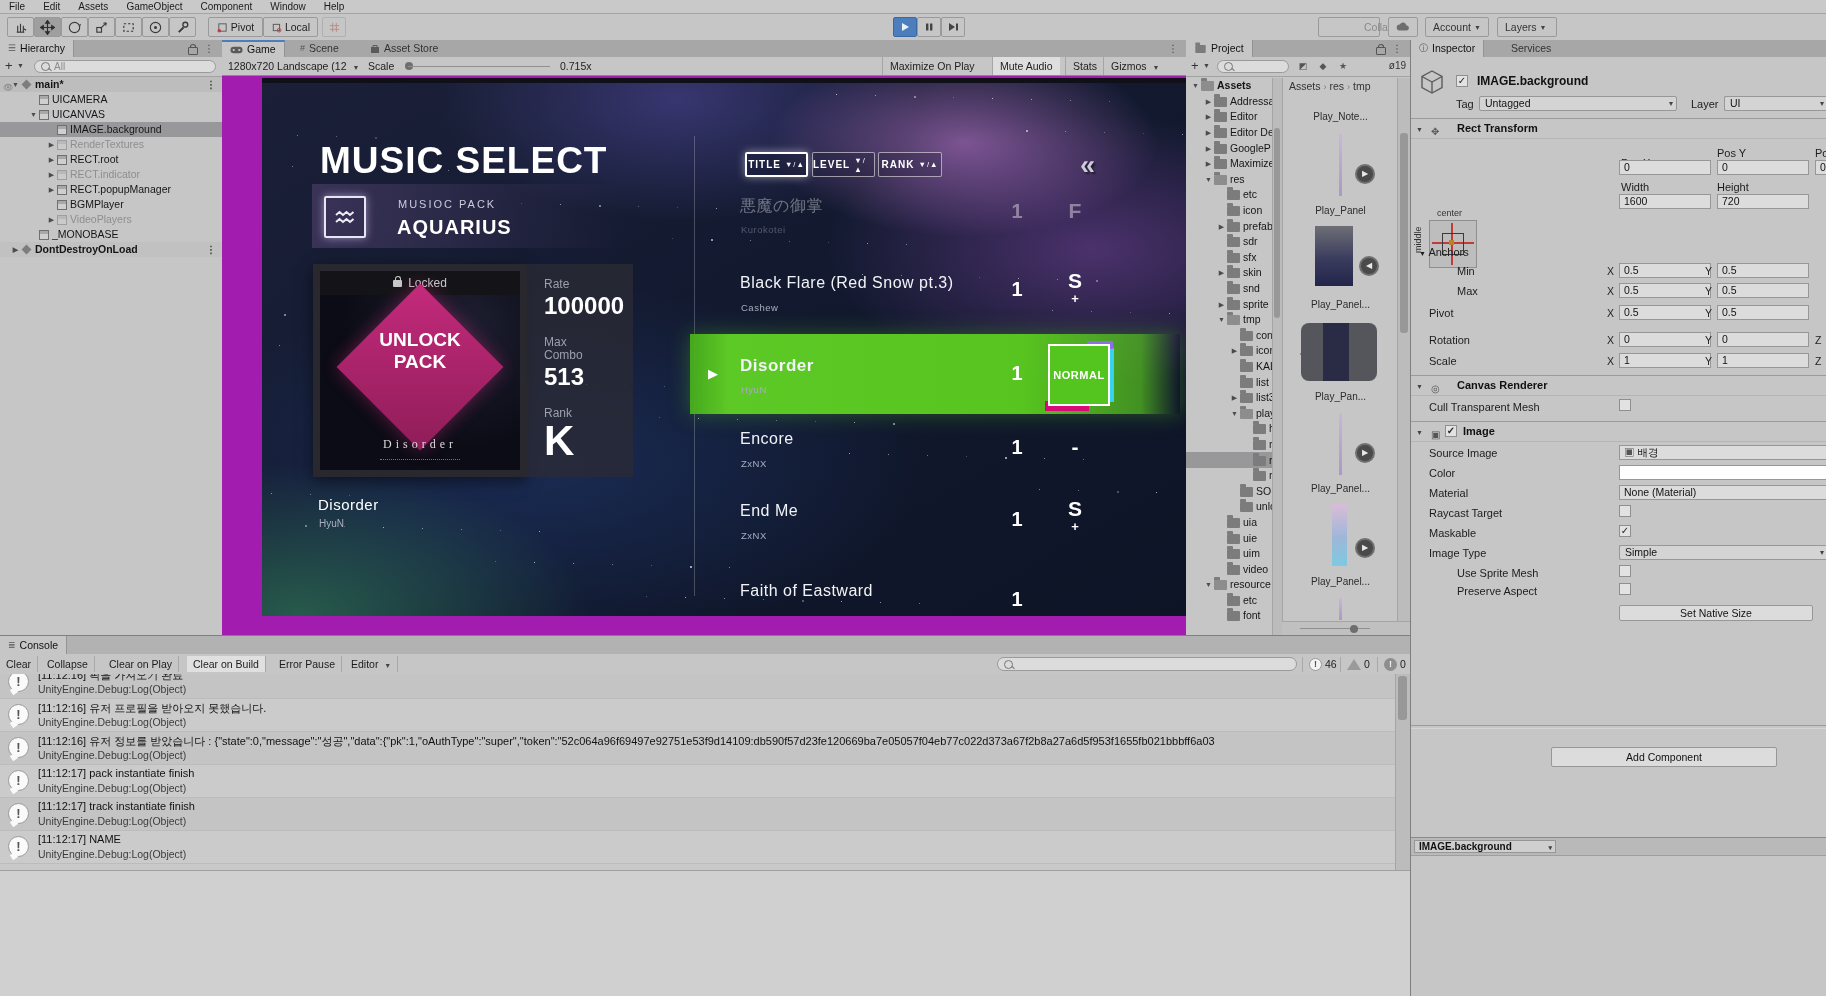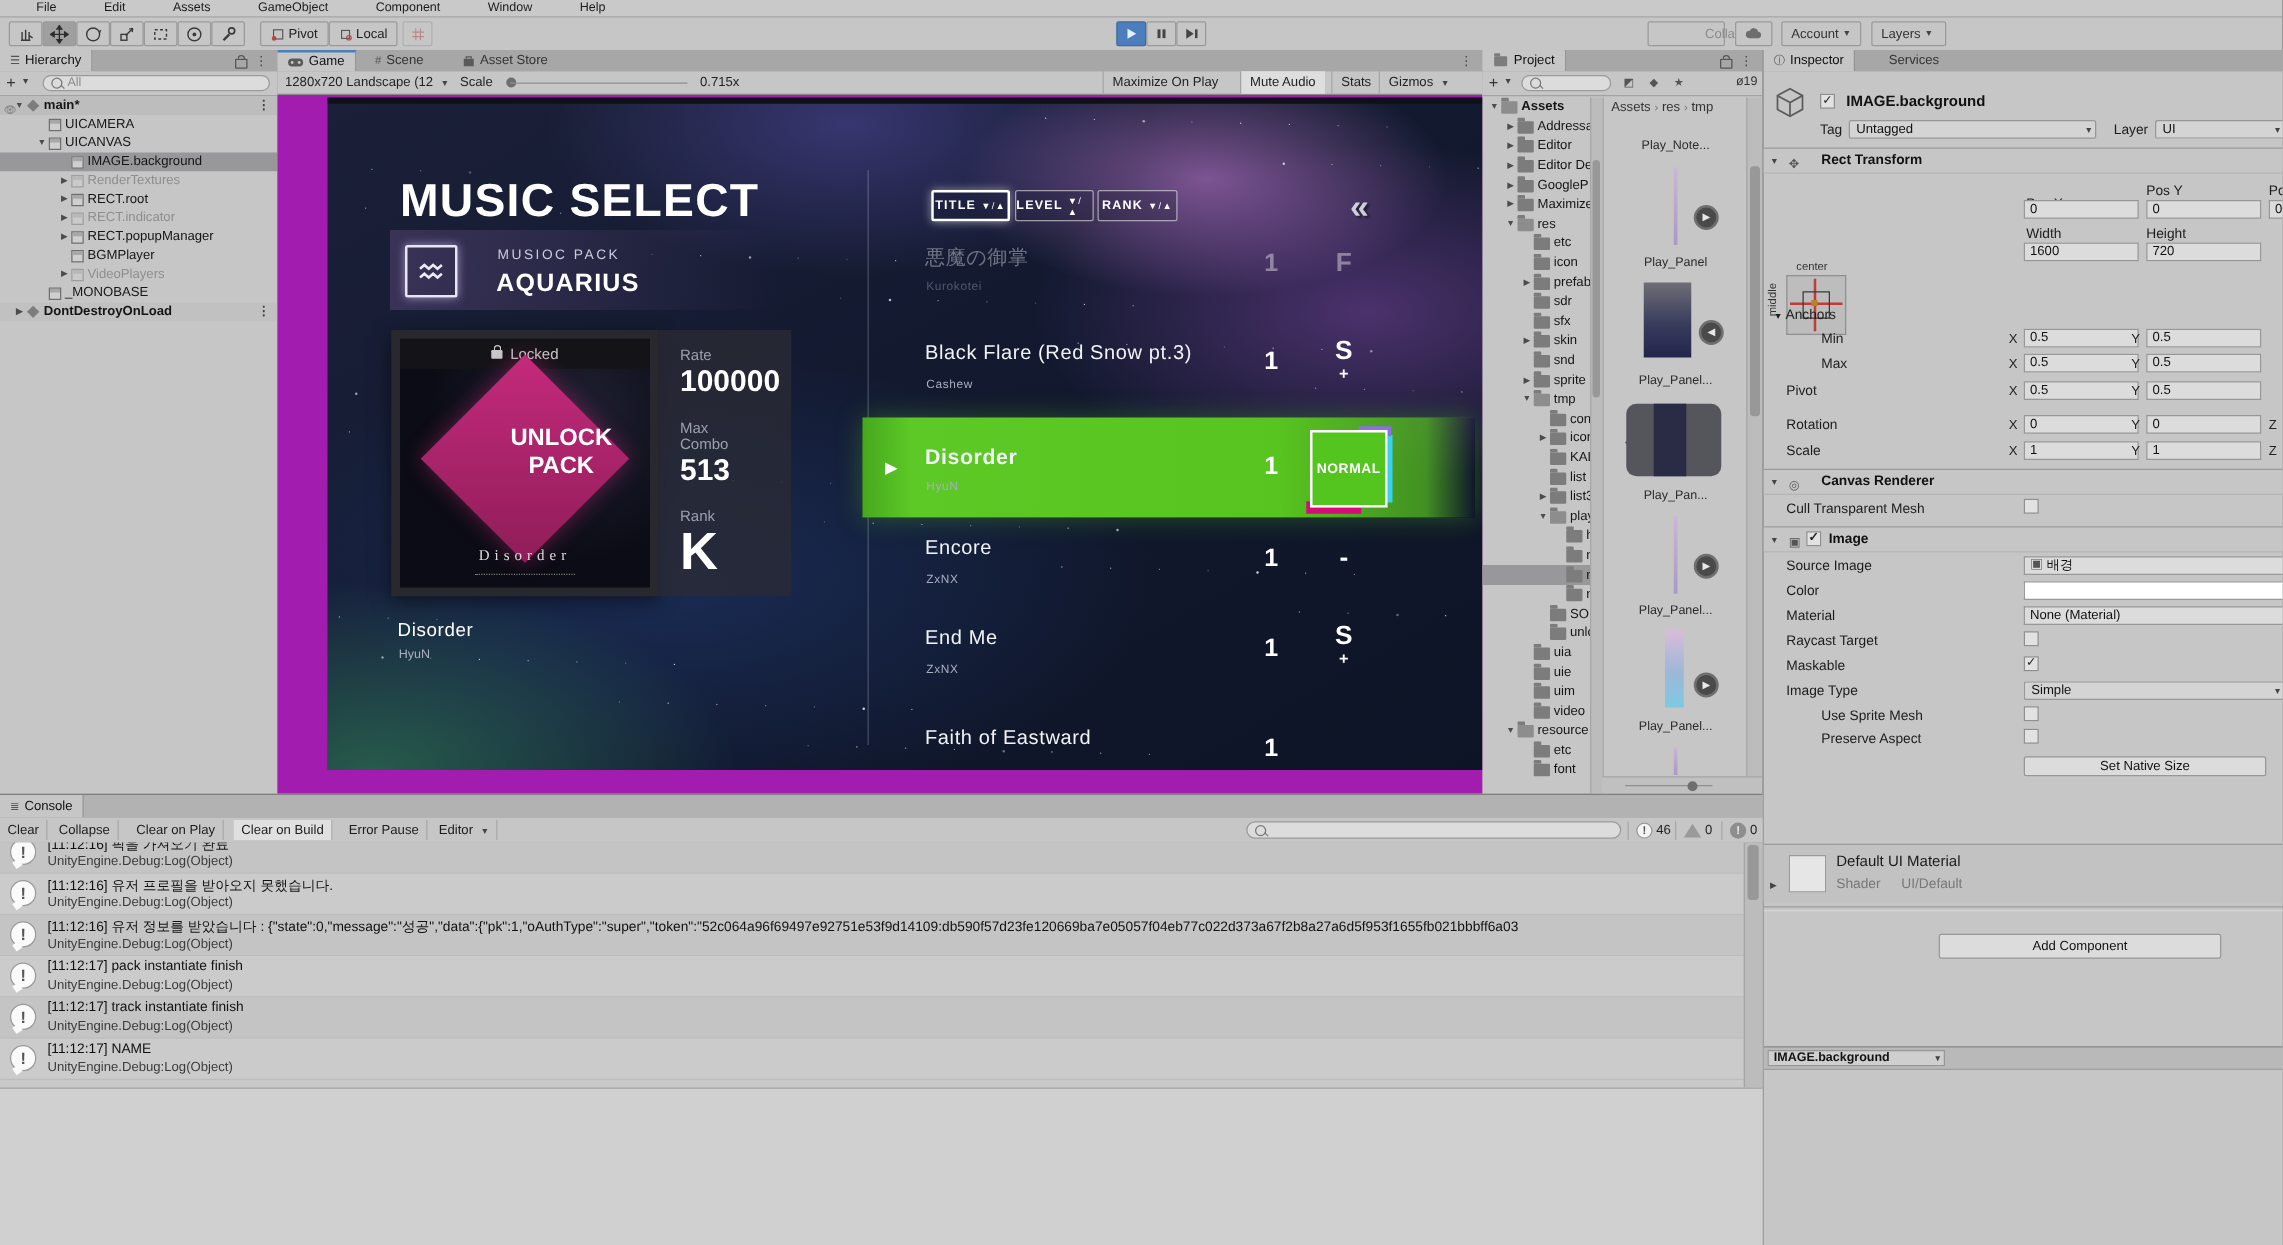--- a/index.html
+++ b/index.html
@@ -3,21 +3,21 @@
 <meta charset="utf-8">
 <style>
   html,body{margin:0;padding:0;background:#888;}
   body{width:1826px;height:996px;position:relative;overflow:hidden;
        font-family:"Liberation Sans", sans-serif;color:#111;
        -webkit-font-smoothing:antialiased;}
   .abs{position:absolute;}
   
   #menubar{left:0;top:0;width:1826px;height:13px;background:#c9c9c9;border-bottom:1px solid #a5a5a5;
            font-size:10px;line-height:13px;}
-  #menubar span{display:inline-block;padding:0 9px;color:#1b1b1b;margin-left:20px;}
+  #menubar span{display:inline-block;padding:0 9px;color:#1b1b1b;}
   #maintoolbar{left:0;top:14px;width:1826px;height:26px;background:#c6c6c6;border-bottom:1px solid #7f7f7f;}
   .tbtn{position:absolute;top:3px;height:20px;background:#c6c6c6;border:1px solid #9a9a9a;border-radius:2px;
         box-sizing:border-box;display:flex;align-items:center;justify-content:center;font-size:10.5px;color:#222;}
   .tbtn.pressed{background:#9f9f9f;}
   .tbtn svg{display:block;}
   #pivot-btn,#local-btn{padding:0 7px;gap:3px;}
   #play-group .tbtn{width:24px;}
   .ddcaret{font-size:7px;color:#444;margin-left:3px;}
   .rt-btn{position:absolute;top:3px;height:20px;border:1px solid #9a9a9a;border-radius:2px;background:#c6c6c6;
           font-size:10.5px;color:#333;display:flex;align-items:center;padding:0 7px;box-sizing:border-box;}
@@ -108,21 +108,21 @@
   
   #card{position:absolute;left:51px;top:186px;width:214px;height:213px;background:#28282e;box-shadow:0 4px 14px rgba(0,0,0,.5);}
   #card-art{position:absolute;left:7px;top:7px;right:7px;bottom:7px;background:
      radial-gradient(circle at 70% 30%, rgba(90,90,140,.25), transparent 60%),#0b0c15;overflow:hidden;}
   #locked-strip{position:absolute;left:0;top:0;right:0;height:24px;background:#141418;display:flex;align-items:center;justify-content:center;gap:6px;
      color:#c9c9c9;font-size:12px;}
   .lockico{width:9px;height:7px;background:#c9c9c9;border-radius:1px;position:relative;flex:none;}
   .lockico::before{content:"";position:absolute;left:1.5px;top:-4px;width:4px;height:3px;border:1.2px solid #c9c9c9;border-bottom:none;border-radius:3px 3px 0 0;}
   #diamond{position:absolute;left:50%;top:96px;width:118px;height:118px;margin-left:-59px;margin-top:-59px;
      background:linear-gradient(135deg,#c42a7b,#8f1d59);transform:rotate(45deg);box-shadow:0 0 18px rgba(200,40,120,.45);}
-  #diamond-text{position:absolute;left:0;top:69px;width:100%;text-align:center;font-size:19px;font-weight:bold;color:#fff;line-height:1.15;margin-left:29px;}
+  #diamond-text{position:absolute;left:0;top:58px;width:100%;text-align:center;font-size:19px;font-weight:bold;color:#fff;line-height:1.15;}
   #art-caption{position:absolute;left:0;bottom:18px;width:100%;text-align:center;font-family:"Liberation Serif",serif;
      font-size:12px;letter-spacing:4px;color:#ddd;}
   #art-subline{position:absolute;left:30%;bottom:10px;width:40%;height:2px;border-bottom:1px dotted #777;}
   #stats{position:absolute;left:265px;top:186px;width:106px;height:213px;background:rgba(42,42,52,.78);padding-left:17px;box-sizing:border-box;}
   .stat-lbl{position:absolute;left:17px;font-size:12px;color:#9aa0ad;line-height:1.1;}
   .stat-val{position:absolute;left:17px;font-weight:bold;color:#fff;}
   #cur-title{position:absolute;left:56px;top:418px;font-size:15px;color:#fff;letter-spacing:.5px;}
   #cur-artist{position:absolute;left:57px;top:440px;font-size:10px;color:#aab0c2;}
   
   #project{left:1186px;top:40px;width:224px;height:595px;border-right:1px solid #828282;}
@@ -1027,27 +1027,20 @@
     <span class="irow-lbl" style="top:470px;">Maskable</span>
     <span class="icheck" style="left:208px;top:468px;">✓</span>
     <span class="irow-lbl" style="top:490px;">Image Type</span>
     <span class="idrop" style="left:208px;top:488px;right:0;border-right:none;"><span>Simple</span></span>
     <span class="irow-lbl indent" style="top:510px;">Use Sprite Mesh</span>
     <span class="icheck" style="left:208px;top:508px;"></span>
     <span class="irow-lbl indent" style="top:528px;">Preserve Aspect</span>
     <span class="icheck" style="left:208px;top:526px;"></span>
     <span class="ibtn" style="left:208px;top:548px;width:194px;height:16px;">Set Native Size</span>
 
-    <div id="mat-strip">
-      <span class="arr">▶</span>
-      <div class="swatch"></div>
-      <span id="mat-name">Default UI Material</span>
-      <span id="mat-shader-lbl">Shader</span>
-      <span id="mat-shader">UI/Default</span>
-    </div>
     <div class="abs" style="left:0;right:0;top:668px;height:2px;border-top:1px solid #9b9b9b;border-bottom:1px solid #d5d5d5;"></div>
     <span class="ibtn" style="left:140px;top:690px;width:226px;height:20px;">Add Component</span>
 
     <div id="preview-hdr">
       <span id="preview-btn">IMAGE.background</span>
     </div>
   </div>
 </div>
 
 <div class="panel" id="console">

